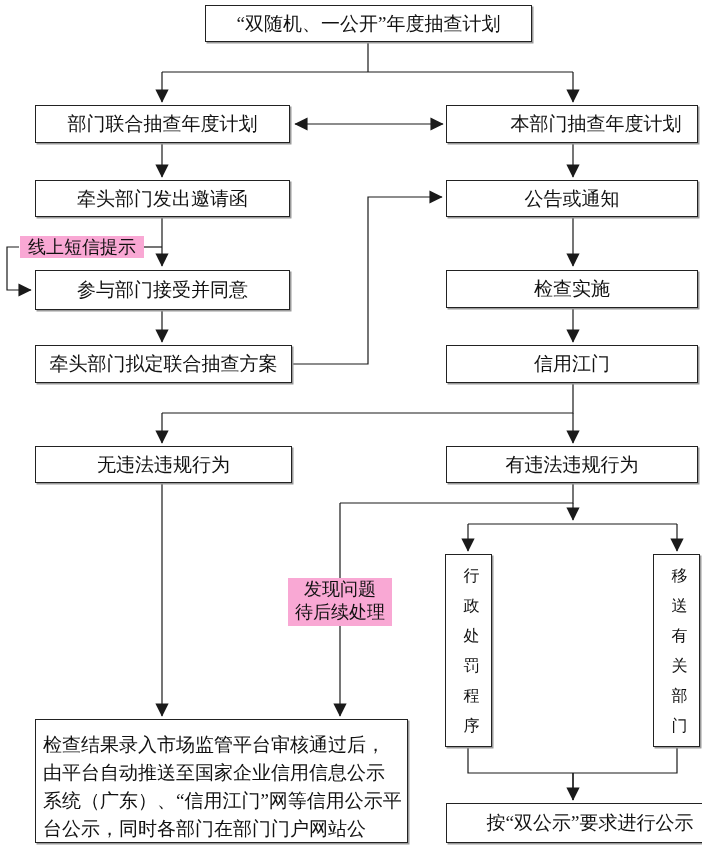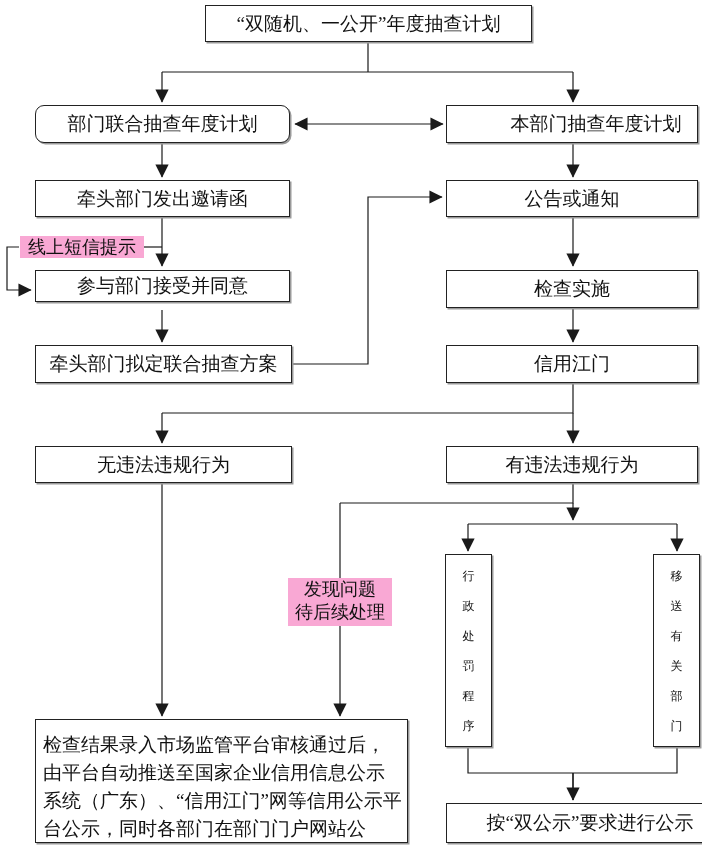--- a/index.html
+++ b/index.html
@@ -7,22 +7,22 @@
        font-family:"Liberation Serif","DejaVu Serif",serif;color:#111;}
   .canvas{position:absolute;left:0;top:0;width:702px;height:847px;}
   svg.wires{position:absolute;left:0;top:0;z-index:1;}
   .node{position:absolute;box-sizing:border-box;border:1px solid #222;
         background:#fff;display:flex;align-items:center;justify-content:center;
         text-align:center;font-size:19px;z-index:2;
         box-shadow:1.5px 1.5px 0 #9a9a9a;}
   .vnode{position:absolute;box-sizing:border-box;border:1px solid #222;
          background:#fff;display:flex;align-items:center;justify-content:center;
          z-index:2;box-shadow:1.5px 1.5px 0 #9a9a9a;}
-  .vnode .vtext{width:22px;font-size:12px;line-height:30px;word-break:break-all;
-                text-align:center;}
+  .vnode .vtext{width:22px;font-size:16px;line-height:30px;word-break:break-all;
+                text-align:right;}
   .bigbox{position:absolute;box-sizing:border-box;border:1px solid #222;
           background:#fff;z-index:2;font-size:19px;line-height:28px;
           padding:11px 5px 0 7px;text-align:left;box-shadow:1.5px 1.5px 0 #9a9a9a;}
   .floatlabel{position:absolute;background:#f9a8d4;z-index:3;font-size:18px;
               text-align:center;line-height:23px;}
 </style>
 </head>
 <body>
 
 <div class="canvas">
@@ -67,29 +67,29 @@
       <path d="M468 524 V551" marker-end="url(#arr)"></path>
       <path d="M677 524 V551" marker-end="url(#arr)"></path>
 
       <path d="M468 747 V773 H677 V747 M573 773 V800"></path>
       <path d="M573 773 V800" marker-end="url(#arr)"></path>
     </g>
   </svg>
 
   <div class="node" style="left:205px;top:5px;width:327px;height:37px;">“双随机、一公开”年度抽查计划</div>
 
-  <div class="node" style="left:35px;top:105px;width:255px;height:38px;border-radius:9px;">部门联合抽查年度计划</div>
+  <div class="node" style="left:35px;top:105px;width:255px;height:38px;">部门联合抽查年度计划</div>
 
   <div class="node" style="left:446px;top:105px;width:252px;height:38px;padding-left:48px;">本部门抽查年度计划</div>
 
   <div class="node" style="left:35px;top:180px;width:255px;height:37px;">牵头部门发出邀请函</div>
 
   <div class="node" style="left:446px;top:180px;width:252px;height:37px;">公告或通知</div>
 
-  <div class="node" style="left:35px;top:270px;width:255px;height:32px;text-align:center;">参与部门接受并同意</div>
+  <div class="node" style="left:35px;top:270px;width:255px;height:40px;text-align:center;">参与部门接受并同意</div>
 
   <div class="node" style="left:446px;top:270px;width:252px;height:38px;">检查实施</div>
 
   <div class="node" style="left:35px;top:345px;width:257px;height:38px;font-family:Liberation Serif, serif;">牵头部门拟定联合抽查方案</div>
 
   <div class="node" style="left:446px;top:345px;width:252px;height:38px;">信用江门</div>
 
   <div class="node" style="left:35px;top:446px;width:257px;height:37px;">无违法违规行为</div>
 
   <div class="node" style="left:446px;top:446px;width:252px;height:37px;">有违法违规行为</div>

